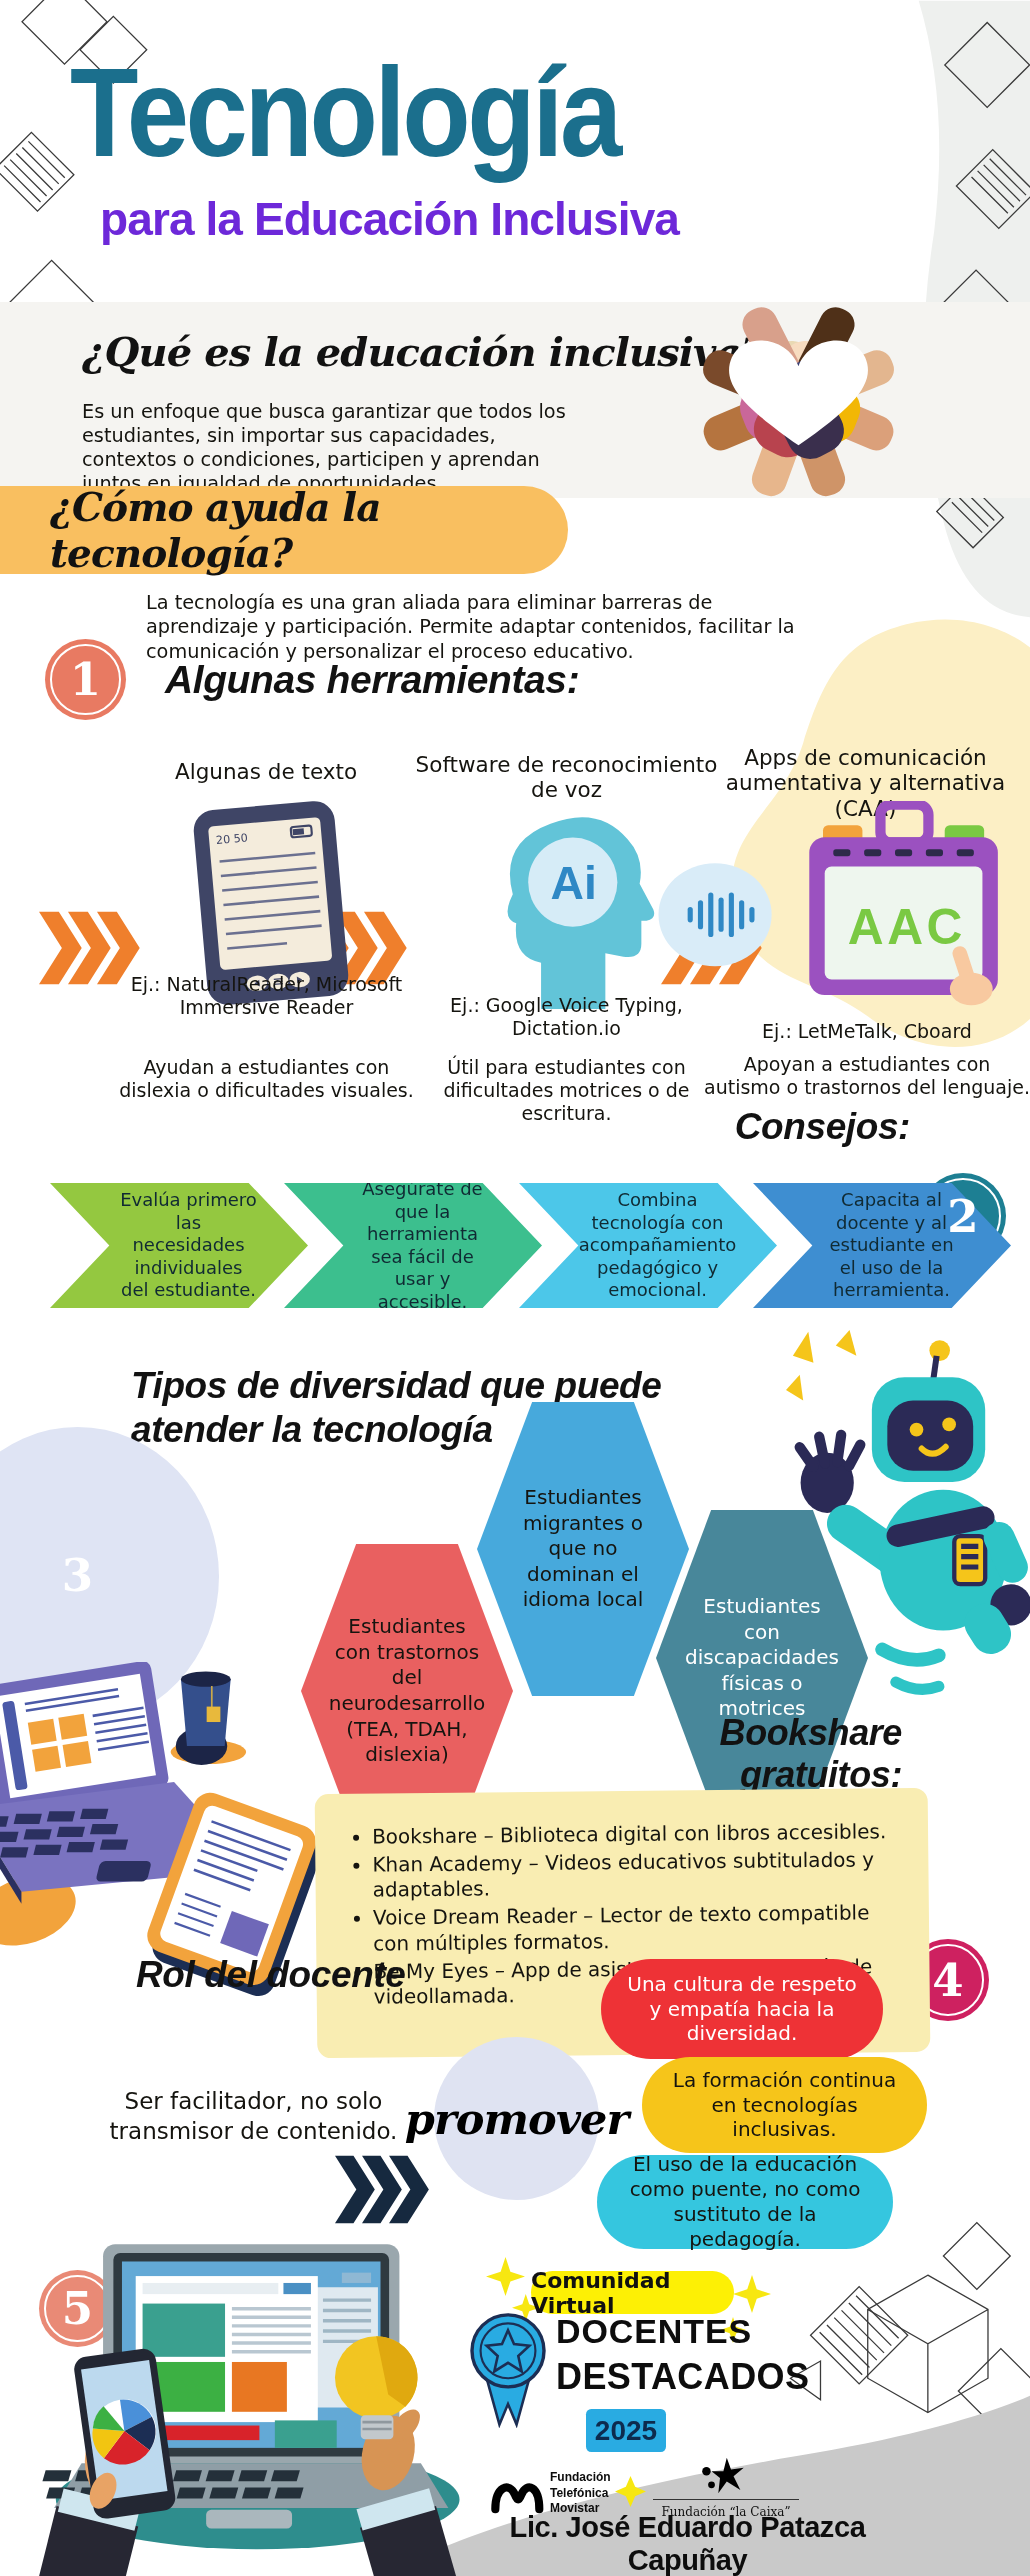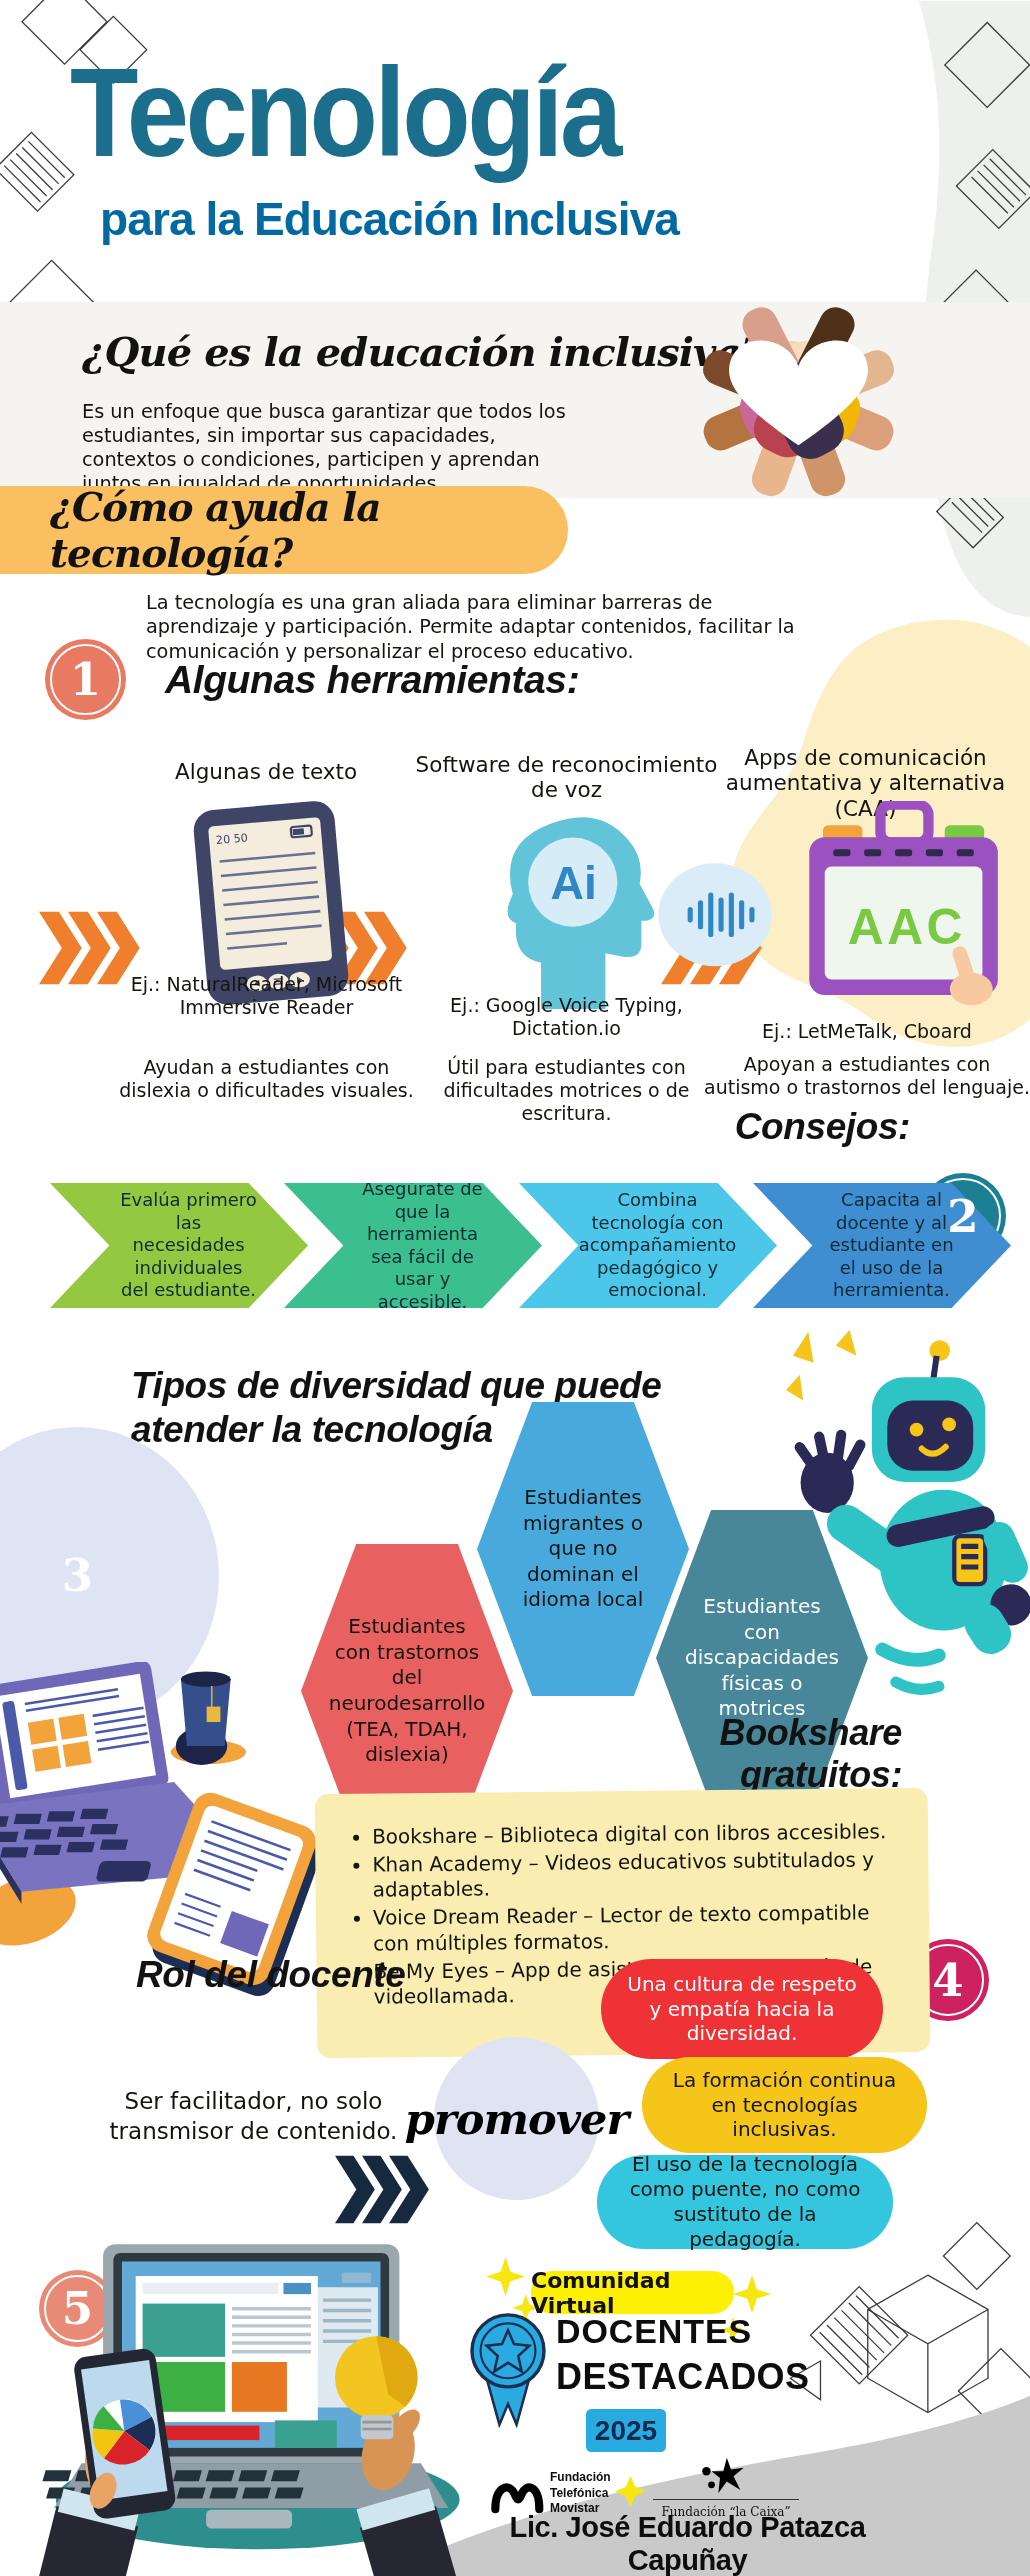--- a/index.html
+++ b/index.html
@@ -51,21 +51,21 @@
       <rect x="60" y="330" width="75" height="75" transform="rotate(45 97 367)"></rect>
       <rect x="95" y="470" width="60" height="60" transform="rotate(45 125 500)"></rect>
       <g transform="rotate(45 90 600)">
           <rect x="60" y="575" width="60" height="50"></rect>
           <path d="M65 585h50M65 595h50M65 605h50"></path>
         </g>
     </g>
   </svg>
 
   <div class="abs" style="left:70px;top:41px;font-family:'Liberation Sans',sans-serif;font-weight:800;font-size:112px;letter-spacing:-3.4px;color:#1b6f8d;transform:scaleY(1.12);transform-origin:top left">Tecnología</div>
-  <div class="abs" style="left:100px;top:192px;font-family:'Liberation Sans',sans-serif;font-weight:800;font-size:46px;letter-spacing:-0.9px;color:#0369a1">para la Educación Inclusiva</div>
+  <div class="abs" style="left:100px;top:192px;font-family:'Liberation Sans',sans-serif;font-weight:800;font-size:46px;letter-spacing:-0.9px;color:#6d28d9">para la Educación Inclusiva</div>
 
   <div class="abs" style="left:0;top:302px;width:1030px;height:196px;background:#f5f4f1"></div>
 
   <div class="abs script" style="left:82px;top:328px;font-size:40px;color:#121212">¿Qué es la educación inclusiva?</div>
   <div class="abs" style="left:82px;top:400px;width:494px;font-size:19.3px;line-height:1.25">Es un enfoque que busca garantizar que todos los estudiantes, sin importar sus capacidades, contextos o condiciones, participen y aprendan juntos en igualdad de oportunidades.</div>
 
   <svg class="abs" style="left:558px;top:268px" width="481" height="316" viewBox="0 0 540 360">
     <g>
       <g transform="rotate(160 270 150)">
           <rect x="250" y="35" width="40" height="100" rx="18" fill="#cf9468"></rect>
@@ -339,21 +339,21 @@
       <path d="M38 0h26l30 47.5L64 95H38l30-47.5Z"></path>
       <path d="M76 0h26l30 47.5L102 95H76l30-47.5Z"></path>
   </svg>
 
   <div class="abs" style="left:434px;top:2037px;width:165px;height:163px;background:#dfe3f2;border-radius:50%;display:flex;align-items:center;justify-content:center">
     <span class="script" style="font-size:43px;color:#000000">promover</span>
   </div>
 
   <div class="abs pill" style="left: 601px; top: 1959px; width: 282px; height: 100px; background: rgb(238, 50, 54); color: rgb(255, 255, 255);">Una cultura de respeto y empatía hacia la diversidad.</div>
   <div class="abs pill" style="left: 642px; top: 2057px; width: 285px; height: 96px; background: rgb(246, 197, 26); color: rgb(21, 20, 15);">La formación continua en tecnologías inclusivas.</div>
-  <div class="abs pill" style="left: 597px; top: 2155px; width: 296px; height: 94px; background: rgb(53, 198, 223); color: rgb(21, 20, 15);">El uso de la tecnología como puente, no como sustituto de la pedagogía.</div>
+  <div class="abs pill" style="left: 597px; top: 2155px; width: 296px; height: 94px; background: rgb(53, 198, 223); color: rgb(21, 20, 15);">El uso de la educación como puente, no como sustituto de la pedagogía.</div>
 
   <svg class="abs" style="left:756px;top:2215px" width="275" height="335" viewBox="0 0 320 390" fill="none" stroke="#3a3a3a" stroke-width="1.5">
     <rect x="230" y="20" width="55" height="55" transform="rotate(45 257 47)"></rect>
     <g transform="rotate(45 120 140)">
         <rect x="80" y="100" width="80" height="80"></rect>
         <path d="M85 110h70M85 122h70M85 134h70M85 146h70M85 158h70M85 170h70"></path>
       </g>
     <path d="M200 70 l70 40 v80 l-70 40 l-70 -40 v-80 Z M130 110 l70 40 l70 -40 M200 150 v80"></path>
     <polygon points="40,190 75,170 75,215"></polygon>
     <rect x="250" y="170" width="70" height="70" transform="rotate(45 285 205)"></rect>

